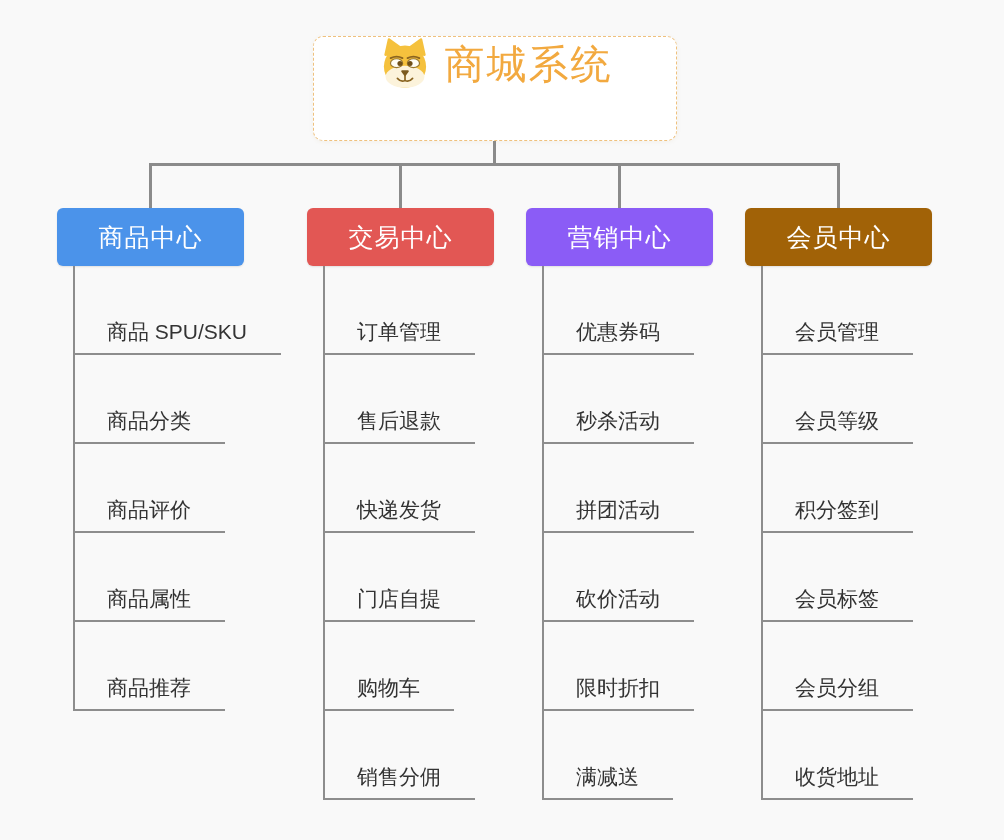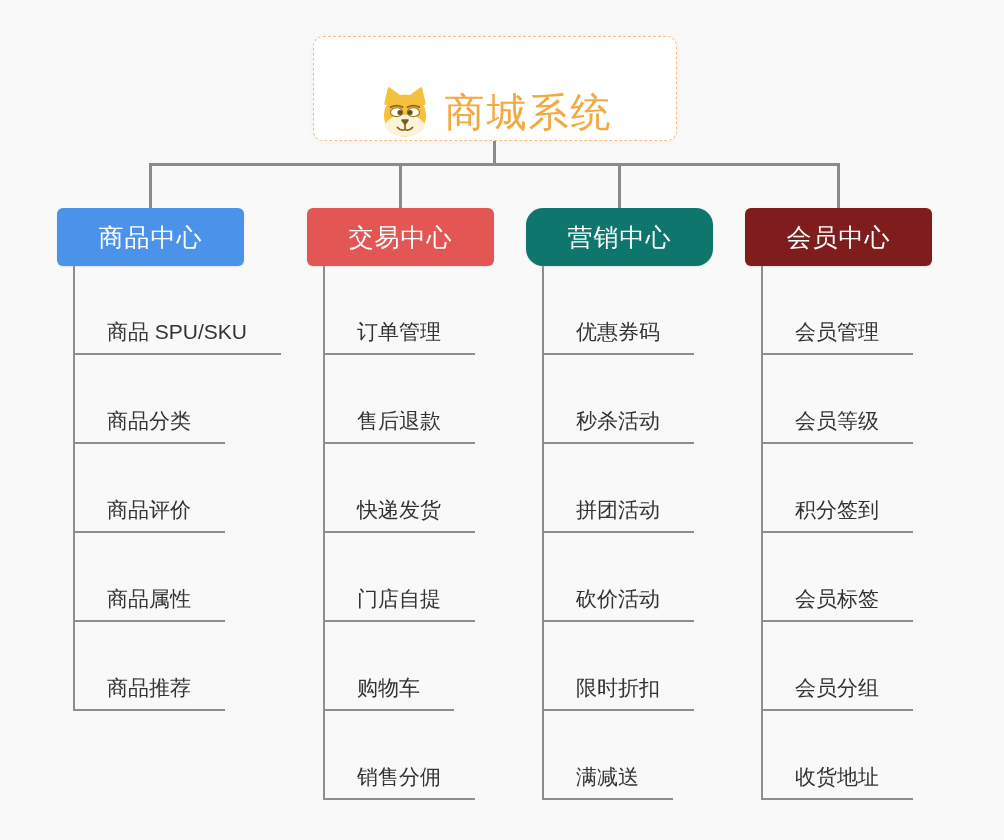--- a/index.html
+++ b/index.html
@@ -21,21 +21,21 @@
     position: absolute;
     left: 313px;
     top: 36px;
     width: 364px;
     height: 105px;
     background: #FFFFFF;
     border: 1px dashed #EFC17E;
     border-radius: 10px;
     box-shadow: 0 1px 4px rgba(180,140,60,0.08);
     display: flex;
-    align-items: flex-end;
+    align-items: flex-start;
     justify-content: center;
     gap: 13px;
     box-sizing: border-box;
   }
   .root-title {
     font-size: 40px;
     font-weight: 500;
     color: #F2A93F;
     letter-spacing: 2px;
     white-space: nowrap;
@@ -67,22 +67,22 @@
     letter-spacing: 1px;
     display: flex;
     align-items: center;
     justify-content: center;
     box-shadow: 0 1px 2px rgba(0,0,0,0.10);
     cursor: default;
     white-space: nowrap;
   }
   .b0 { left: 57px;  background: #4B93EA; text-align: center; }
   .b1 { left: 307px; background: #E25754; }
-  .b2 { left: 526px; background: #0f766e; border-radius: 17px; }
-  .b3 { left: 745px; background: #7f1d1d; }
+  .b2 { left: 526px; background: #8b5cf6; }
+  .b3 { left: 745px; background: #a16207; }
 
   
   .leaf-col {
     position: absolute;
     top: 266px;
     border-left: 2px solid #8D8D8D;
   }
   .c0 { left: 73px; }
   .c1 { left: 323px; }
   .c2 { left: 542px; }

